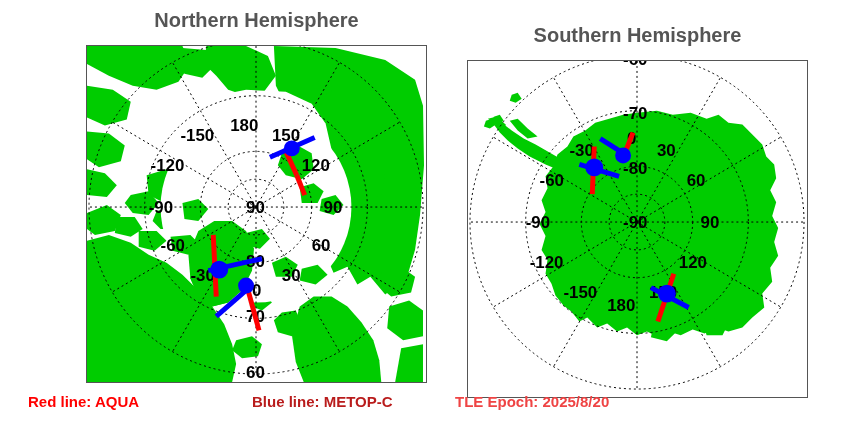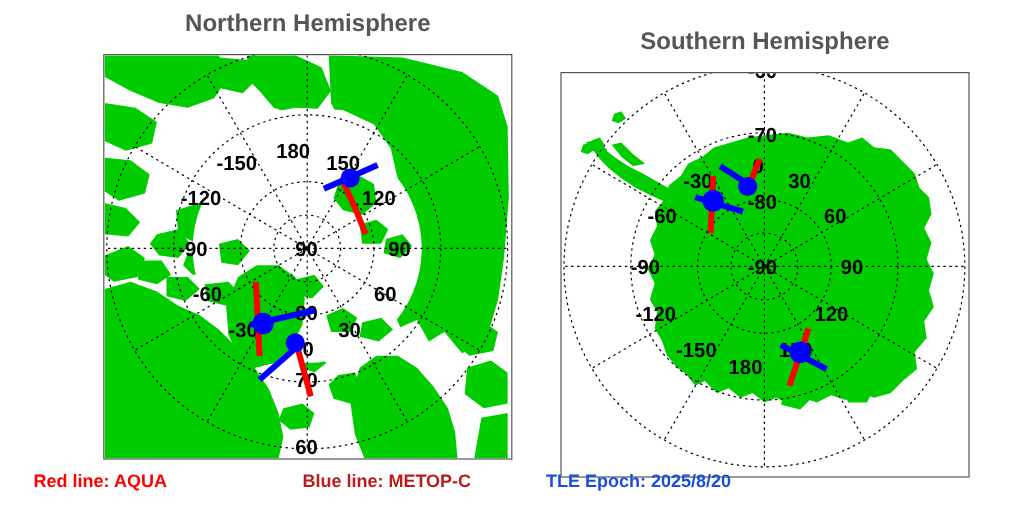--- a/index.html
+++ b/index.html
@@ -43,21 +43,21 @@
   }
   .legend-item{
     position:absolute;
     font-size:15px;
     font-weight:bold;
     white-space:nowrap;
     line-height:20px;
   }
   #legend-red{left:28px;top:0;color:#ff0000;}
   #legend-blue{left:252px;top:0;color:#b91c1c;}
-  #legend-epoch{left:455px;top:0;color:#1d4ed8;}
+  #legend-epoch{left:455px;top:0;color:#ef4444;}
 </style>
 </head>
 <body>
 
 <div class="panel" id="panel-north">
   <div class="plot-title">Northern Hemisphere</div>
   <div class="plot-frame">
     <svg class="plot-svg" viewBox="0 0 341 338" preserveAspectRatio="none">
 
       <g fill="#00cc00" stroke="none">

